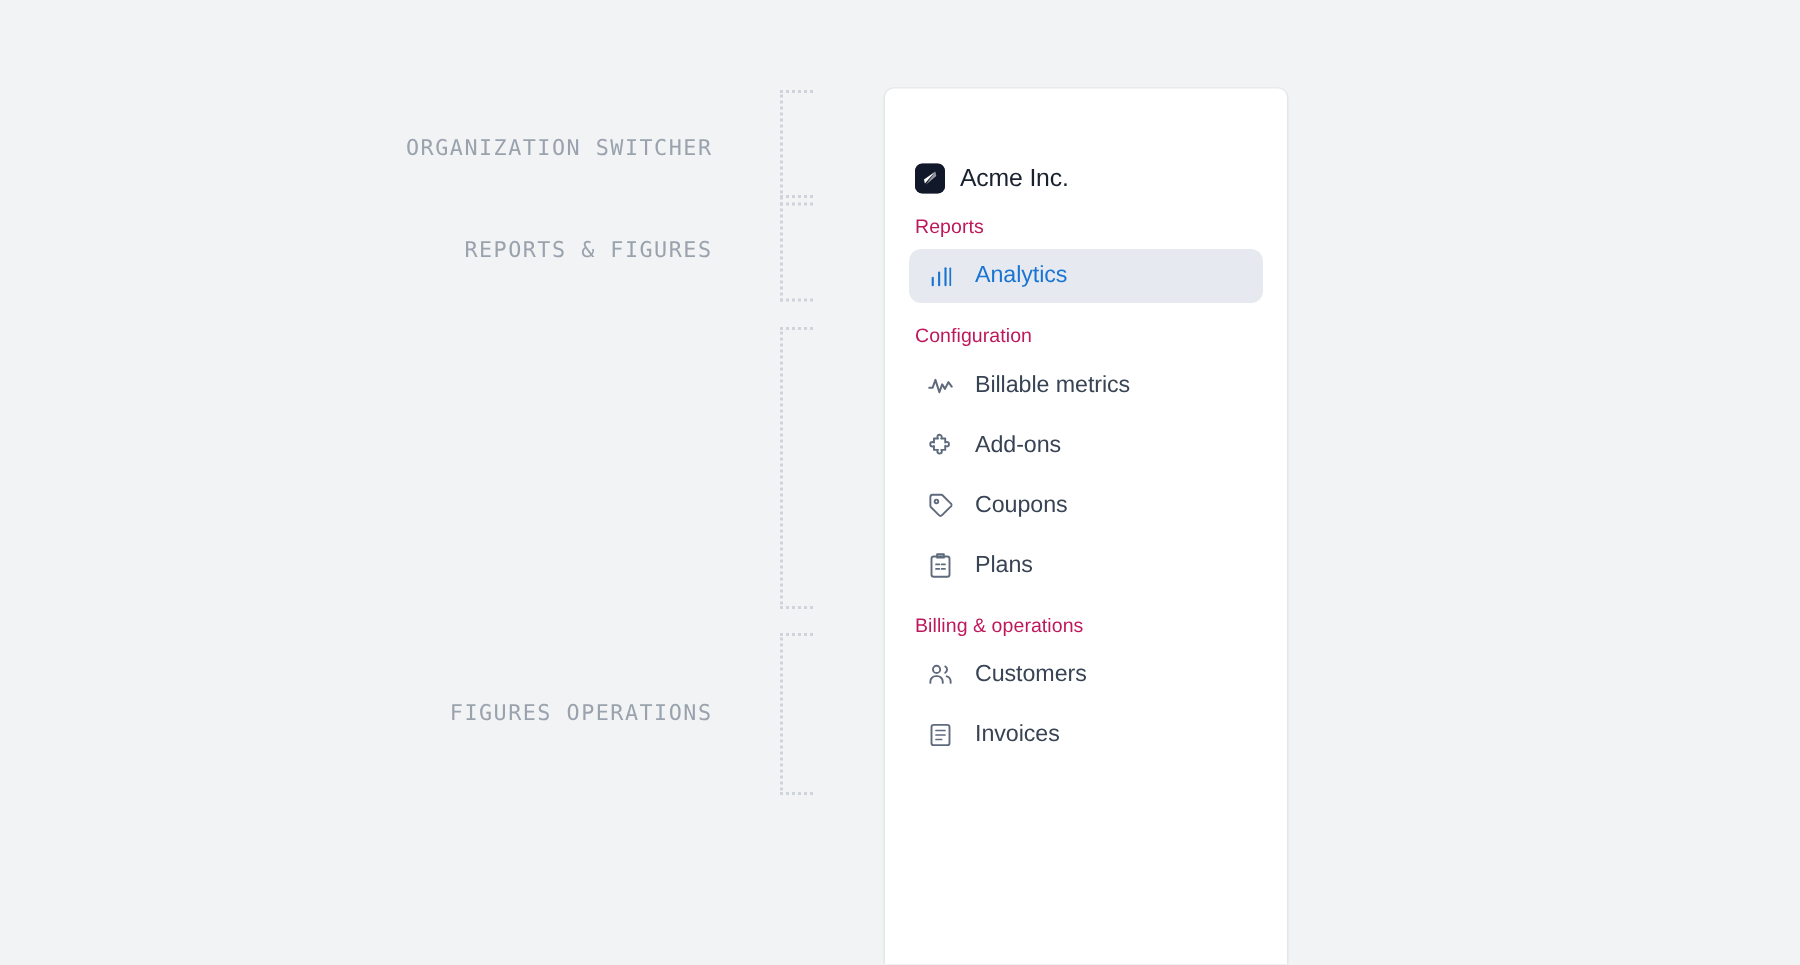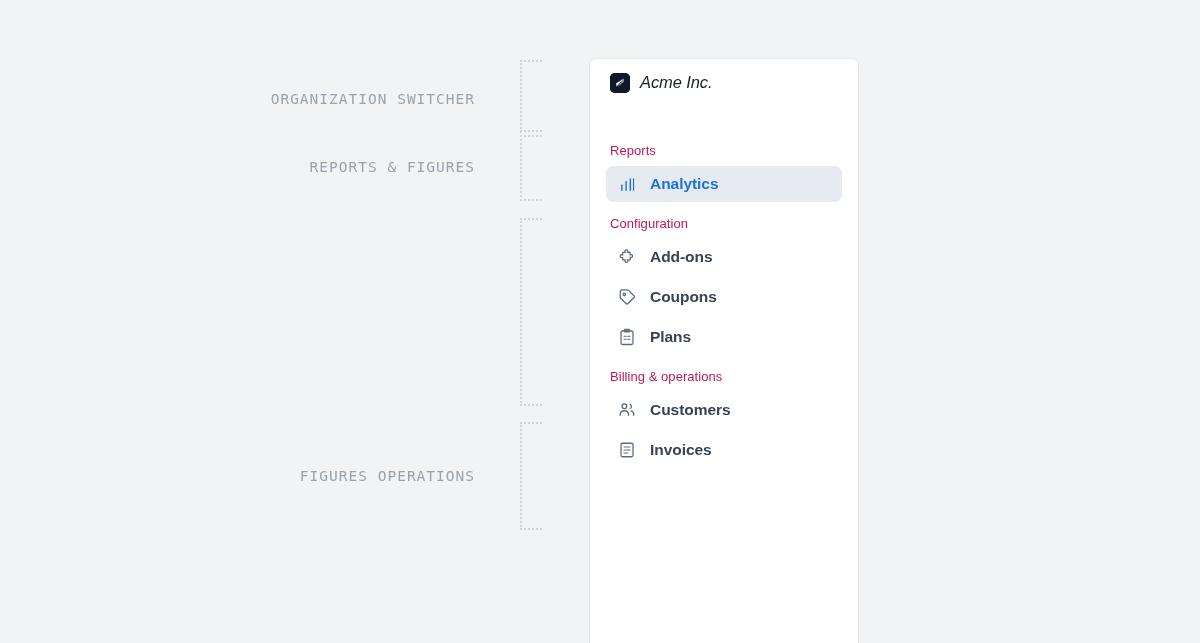--- a/index.html
+++ b/index.html
@@ -79,28 +79,27 @@
     border-radius: 6px 6px 0 0;
     box-shadow: 0 0 0 1px rgba(17, 24, 39, 0.035),
                 0 1px 3px rgba(17, 24, 39, 0.05);
     padding: 0 16px;
     overflow: hidden;
   }
 
   
   .brand {
     display: flex;
-    align-items: flex-start;
+    align-items: flex-end;
     gap: 10px;
     height: 56px;
     margin-top: 14px;
     padding: 0 4px;
     cursor: pointer;
     border-radius: 6px;
-    font-style: italic;
   }
 
   .brand-logo {
     width: 20px;
     height: 20px;
     border-radius: 5px;
     background: #11182a;
     display: flex;
     align-items: center;
     justify-content: center;
@@ -144,21 +143,20 @@
     display: flex;
     align-items: center;
     justify-content: center;
     color: #5f6b7d;
   }
 
   .nav-item .lbl {
     font-size: 15.5px;
     color: #384354;
     letter-spacing: -0.05px;
-    font-weight: bold;
   }
 
   .nav-item.active {
     background: #e6eaf0;
   }
 
   .nav-item.active .lbl { color: #1974d2; }
   .nav-item.active .ico { color: #1974d2; }
 
   svg { display: block; }
@@ -223,20 +221,28 @@
           <path d="M20.5 20V4" stroke-width="1.6"></path>
         </svg>
       </span>
       <span class="lbl">Analytics</span>
     </div>
   </div>
 
   <div class="section">
     <div class="section-title">Configuration</div>
 
+    <div class="nav-item">
+      <span class="ico">
+        <svg width="18" height="18" viewBox="0 0 24 24" fill="none" stroke="currentColor" stroke-width="1.8" stroke-linecap="round" stroke-linejoin="round">
+          <path d="M2 14 L5 14 L7.5 7 L11 18 L13.5 11 L16 15 L19 9 L22 13"></path>
+        </svg>
+      </span>
+      <span class="lbl">Billable metrics</span>
+    </div>
 
     <div class="nav-item">
       <span class="ico">
         <svg width="18" height="18" viewBox="0 0 24 24" fill="none" stroke="currentColor" stroke-width="1.7" stroke-linecap="round" stroke-linejoin="round">
           <path d="M9.5 3.2a2 2 0 0 1 3.6 1.3c0 .5-.2.9-.5 1.3h3.6v3.5c.4-.3.8-.5 1.3-.5a2 2 0 0 1 0 4c-.5 0-.9-.2-1.3-.5v3.6h-3.5c.3.4.5.8.5 1.3a2 2 0 1 1-4 0c0-.5.2-.9.5-1.3H6.2v-3.5c-.4.3-.8.5-1.3.5a2 2 0 1 1 0-4c.5 0 .9.2 1.3.5V5.8h3.6c-.3-.4-.5-.8-.5-1.3 0-.5.1-.9.2-1.3z"></path>
         </svg>
       </span>
       <span class="lbl">Add-ons</span>
     </div>
 

